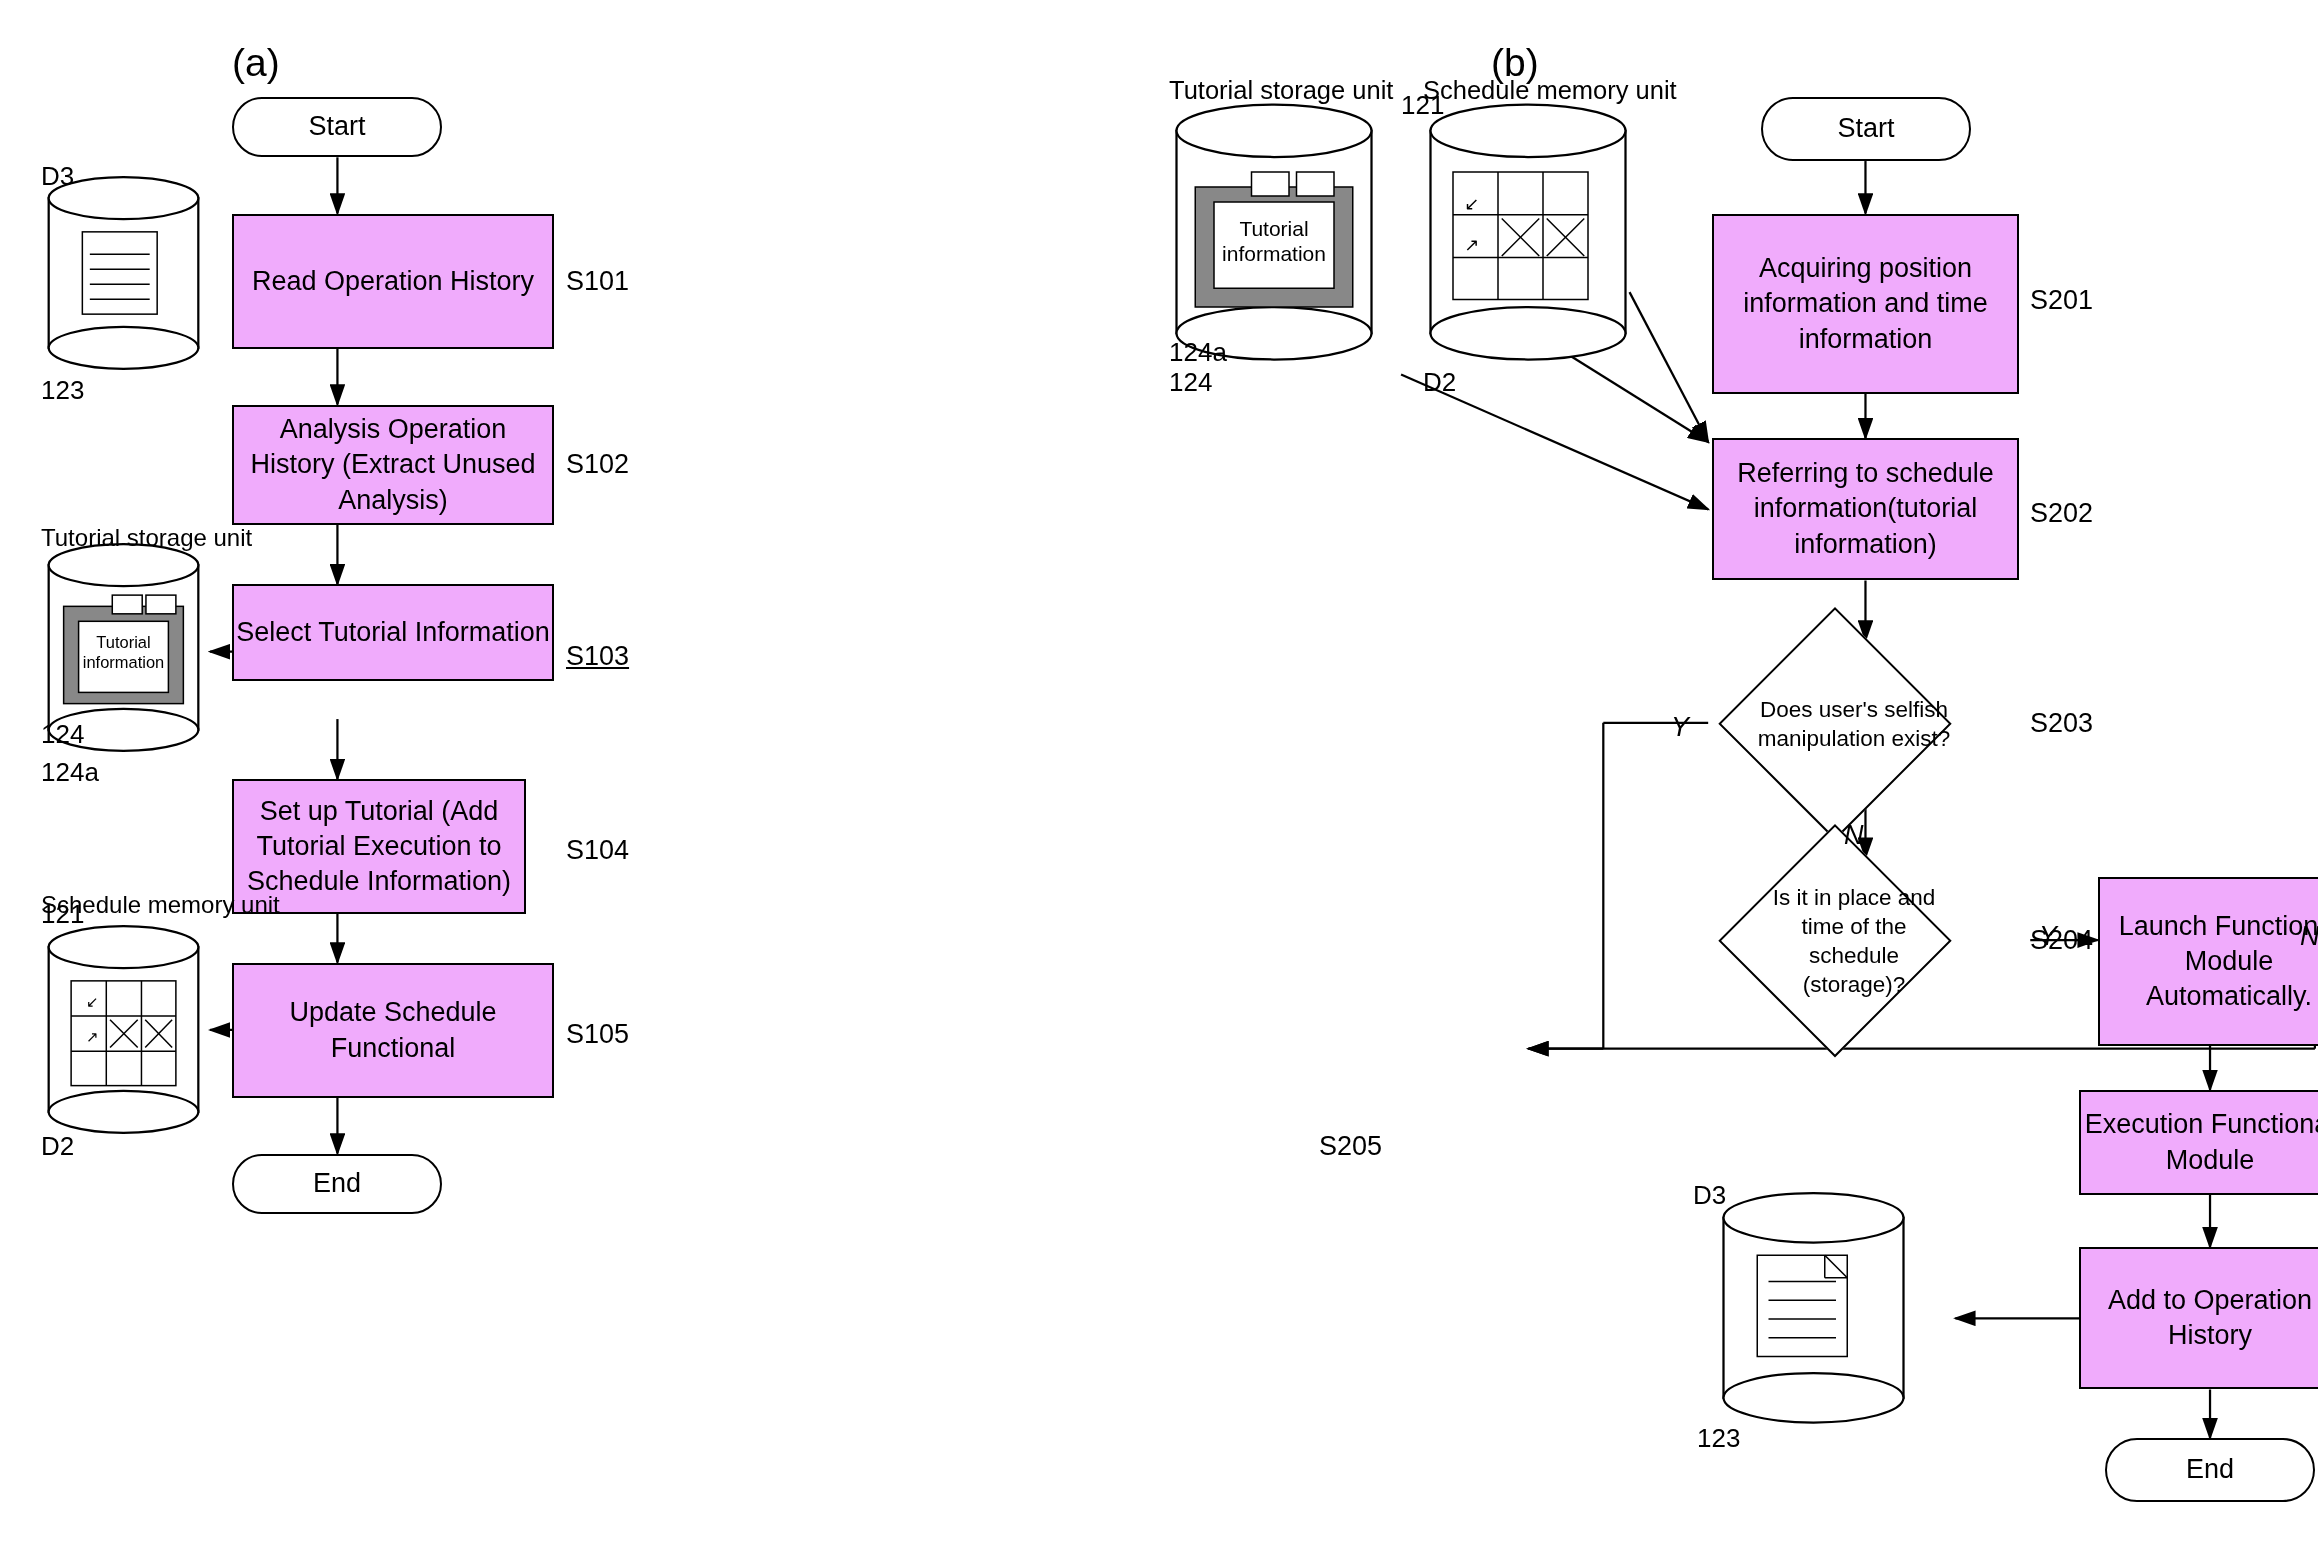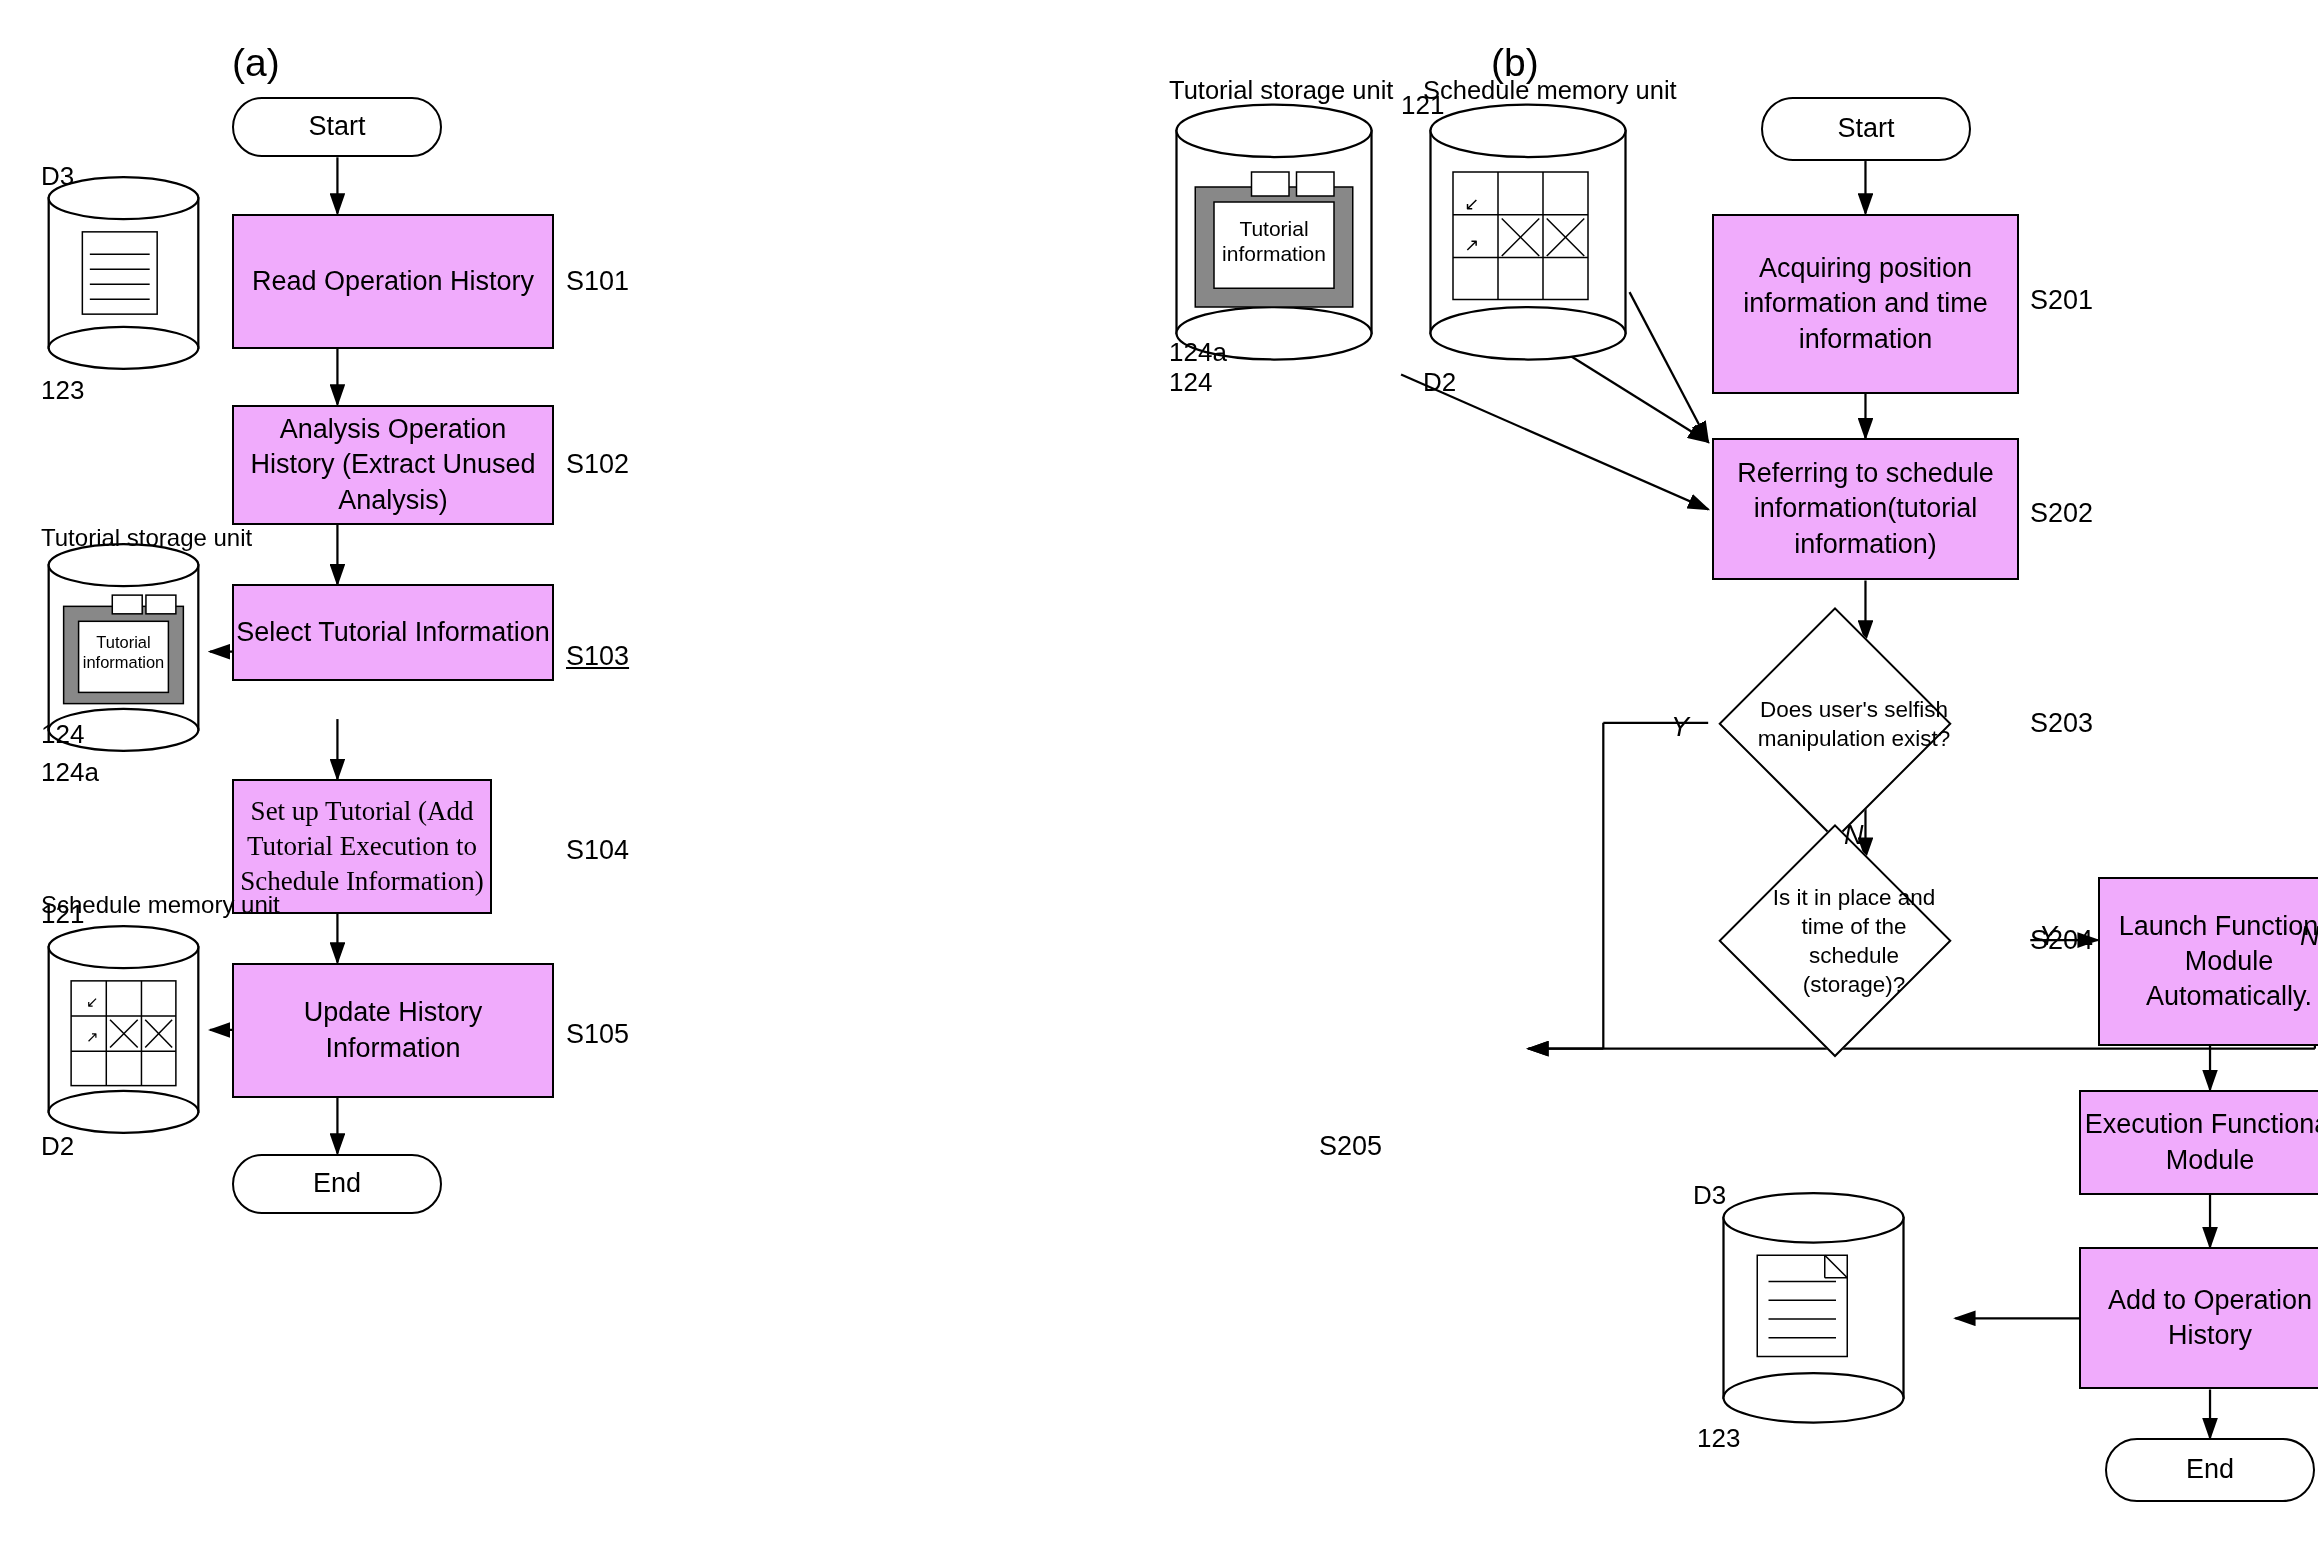--- a/index.html
+++ b/index.html
@@ -156,27 +156,27 @@
   <div class="shape rectangle" style="left:232px; top:405px; width:322px; height:120px;">
     <span>Analysis Operation History (Extract Unused Analysis)</span>
   </div>
   <div class="step-label" style="left:566px; top:449px;">S102</div>
 
   <div class="shape rectangle" style="left:232px; top:584px; width:322px; height:97px;">
     <span>Select Tutorial Information</span>
   </div>
   <div class="step-label" style="left:566px; top:641px;text-decoration:underline;">S103</div>
 
-  <div class="shape rectangle" style="left:232px; top:779px; width:260px; height:135px;font-family:Liberation Serif, serif;">
+  <div class="shape rectangle" style="left:232px; top:779px; width:294px; height:135px;">
     <span>Set up Tutorial (Add Tutorial Execution to Schedule Information)</span>
   </div>
   <div class="step-label" style="left:566px; top:835px;">S104</div>
 
   <div class="shape rectangle" style="left:232px; top:963px; width:322px; height:135px;">
-    <span>Update History Information</span>
+    <span>Update Schedule Functional</span>
   </div>
   <div class="step-label" style="left:566px; top:1019px;">S105</div>
 
   <div class="shape rounded-rect" style="left:232px; top:1154px; width:210px; height:60px;">
     <span>End</span>
   </div>
 
   <svg style="position:absolute; left:41px; top:172px; width:165px; height:202px;" viewBox="0 0 220 270" width="165" height="202">
 
     <rect x="10" y="35" width="200" height="200" fill="white" stroke="#000" stroke-width="3"></rect>

